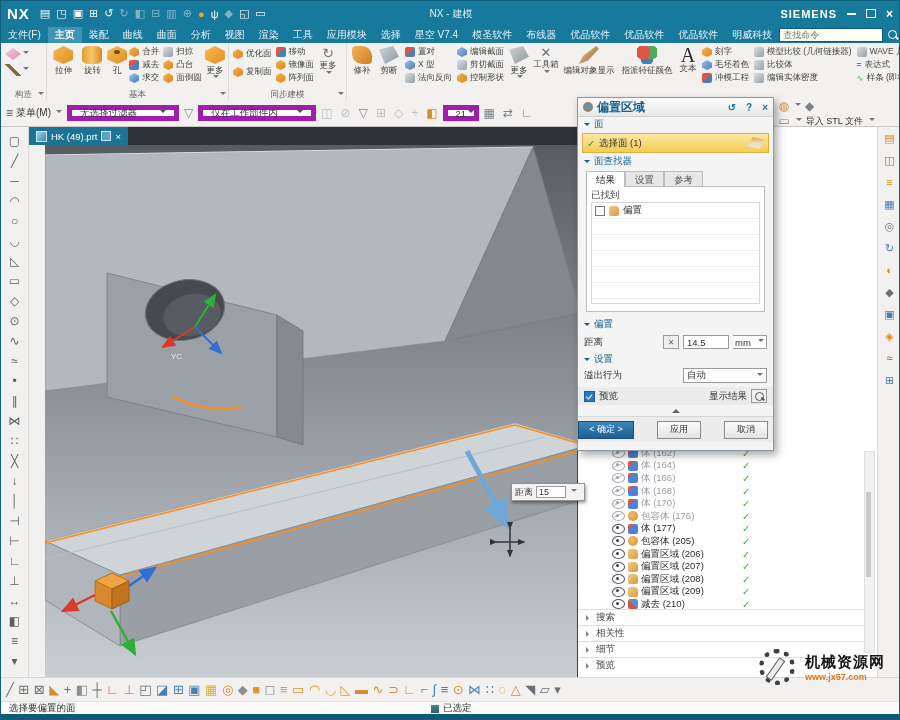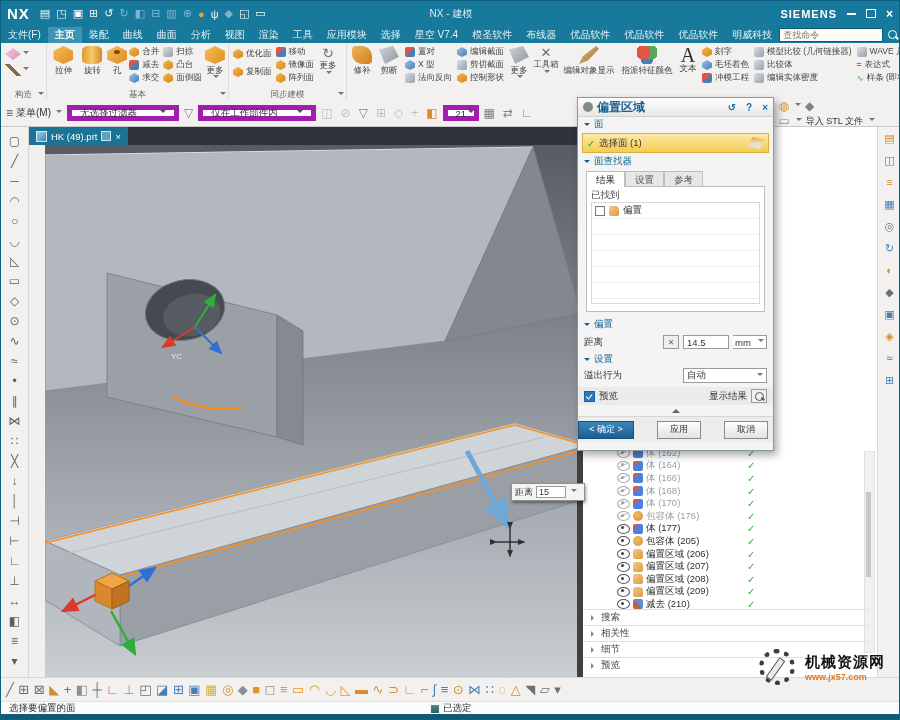--- a/index.html
+++ b/index.html
@@ -75,21 +75,21 @@
   .vtabs{height:18px;background:#2d3338;display:flex;align-items:flex-end;}
   .vtab{height:18px;background:#1b7495;color:#fff;font-size:9.5px;display:flex;align-items:center;gap:4px;padding:0 7px;}
   .vtab .pic{width:9px;height:9px;background:linear-gradient(135deg,#9fd0e8,#3a8ab0);border:1px solid #d0e8f2;display:inline-block;}
   .vtab .mic2{width:8px;height:8px;border:1px solid #cfe6f0;display:inline-block;background:#5ea3c2;}
   .scene{position:relative;width:548px;height:532px;background:linear-gradient(#575c62 0%,#8b9197 45%,#c9ced3 100%);overflow:hidden;margin-left:16px;}
   .scene svg{position:absolute;left:0;top:0;}
   .minibox{position:absolute;left:466px;top:338px;width:74px;height:18px;background:#f3f3f3;border:1px solid #909090;box-shadow:1px 2px 3px rgba(0,0,0,.4);display:flex;align-items:center;gap:3px;padding:0 3px;box-sizing:border-box;z-index:5;}
   .minibox .lbl{font-size:9px;color:#333;}
   .minibox .val{width:30px;height:12px;background:#fff;border:1px solid #9c9c9c;font-size:9px;display:flex;align-items:center;padding-left:2px;box-sizing:border-box;}
   
-  .navigator{position:absolute;left:576px;top:126px;width:300px;height:550px;background:#fff;border-left:6px solid #404040;box-sizing:border-box;z-index:1;}
+  .navigator{position:absolute;left:576px;top:126px;width:300px;height:550px;background:#fff;border-left:1px solid #404040;box-sizing:border-box;z-index:1;}
   .nrows{position:absolute;left:0;top:320px;width:286px;}
   .nrow{display:flex;align-items:center;height:12.6px;font-size:9.5px;color:#2e2e2e;position:relative;padding-left:34px;}
   .nrow.dim{color:#9aa0a6;}
   .nrow .ncheck{position:absolute;left:164px;color:#2eb82e;font-weight:bold;font-size:10px;}
   .eye{width:11px;height:8px;border:1px solid #556;border-radius:50%;position:relative;display:inline-block;margin-right:3px;background:#fff;flex:none;}
   .eye::after{content:"";position:absolute;left:3px;top:1.5px;width:3px;height:3px;border-radius:50%;background:#345;}
   .dim .eye{opacity:.5;}
   .dim .eye::before{content:"";position:absolute;left:-1px;top:3px;width:12px;height:1px;background:#889;transform:rotate(-25deg);}
   .fic{width:10px;height:10px;display:inline-block;margin-right:3px;flex:none;}
   .f-body{background:linear-gradient(135deg,#e05544 30%,#4f81d8 30%);border-radius:2px;}

